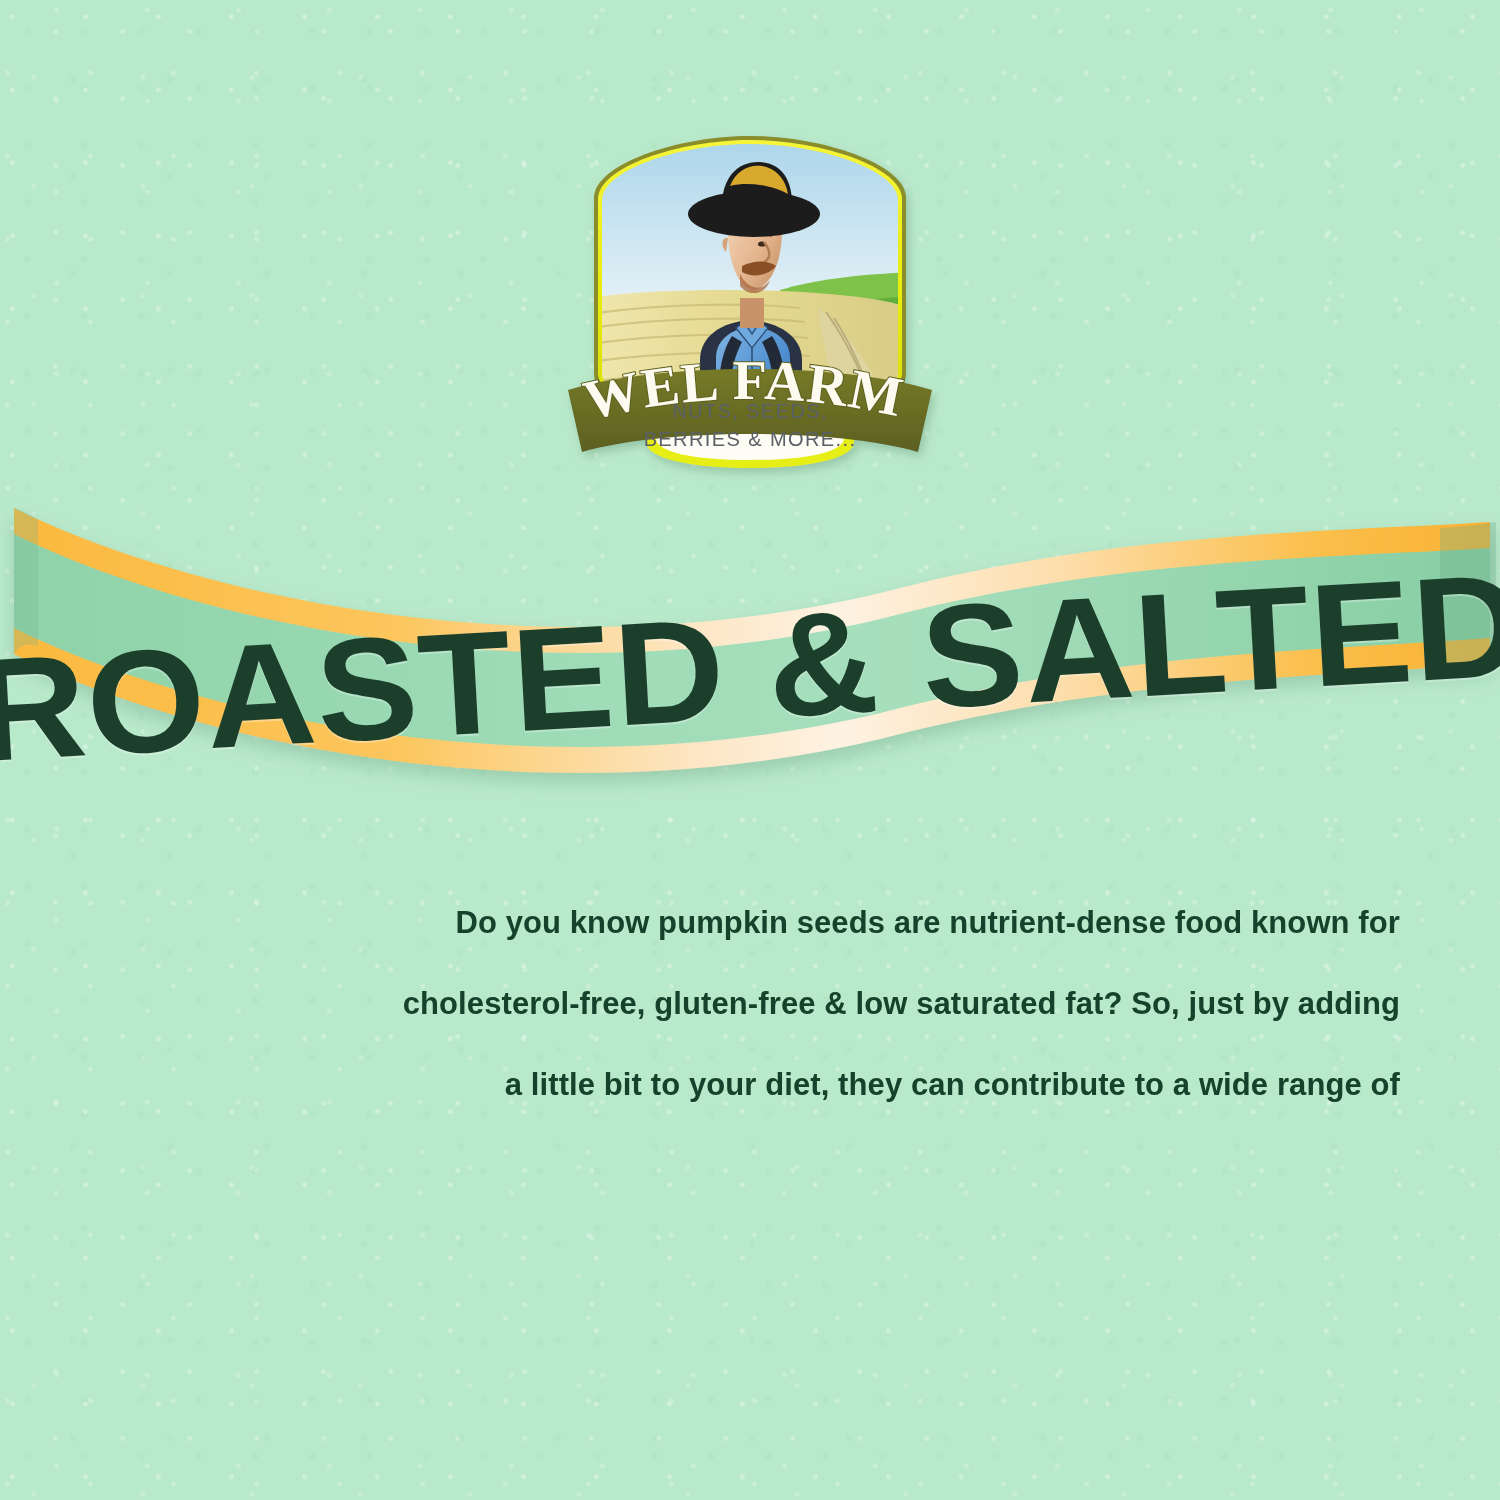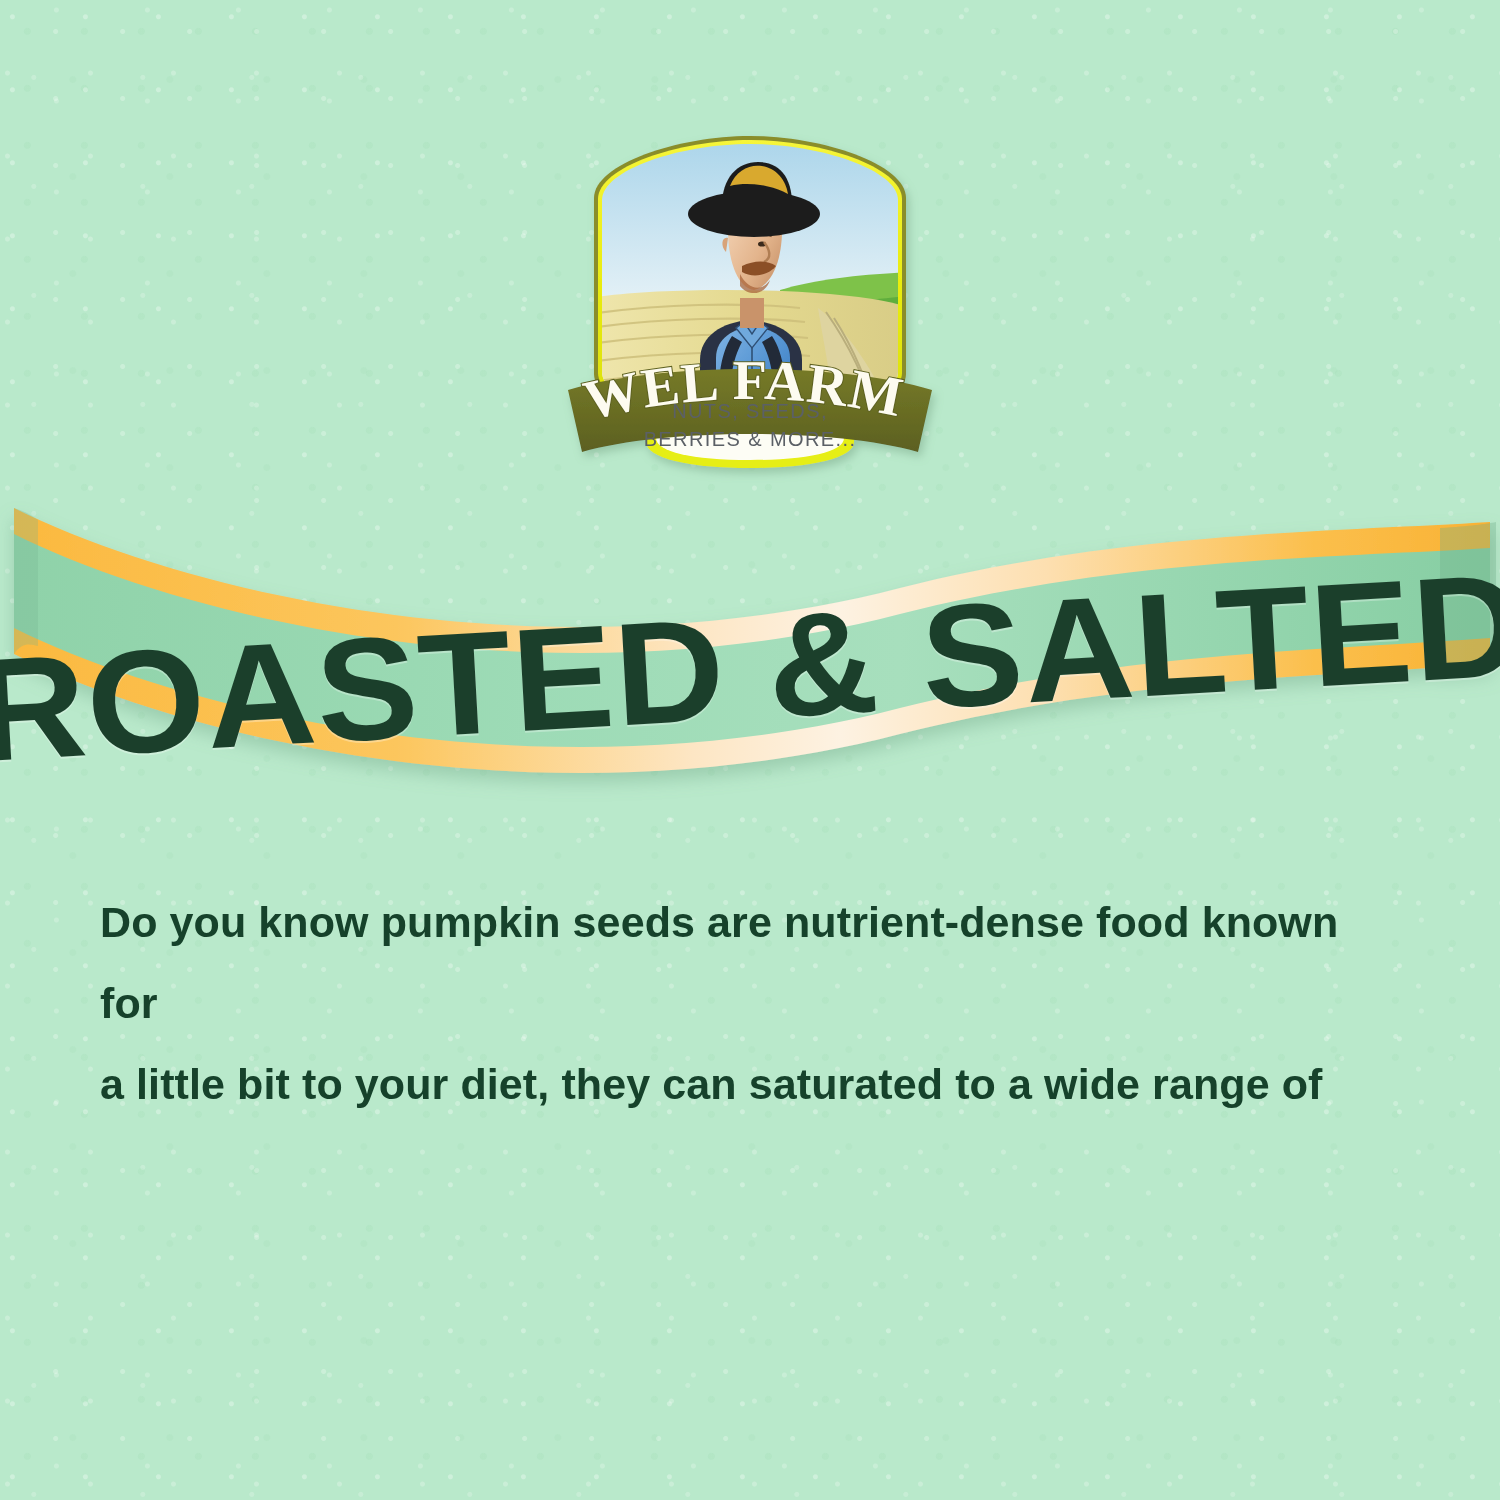--- a/index.html
+++ b/index.html
@@ -91,25 +91,25 @@
     text-shadow: 0 2px 0 rgba(255,255,255,.30);
   }
 
   
   #body-copy {
     position: absolute;
     left: 50%;
     top: 882px;
     transform: translateX(-50%);
     width: 1300px;
-    text-align: left;
+    text-align: right;
     color: #16422b;
     font-family: "Liberation Sans Narrow", "Liberation Sans", sans-serif;
     font-weight: bold;
-    font-size: 43px;
+    font-size: 31px;
     line-height: 81px;
     letter-spacing: .1px;
   }
 </style>
 </head>
 <body>
 
 <div id="bg-texture"></div>
 
 <div id="brand-logo">
@@ -290,14 +290,15 @@
     </g>
   </svg>
 </div>
 
 <div id="banner-headline-wrap">
   <div id="banner-headline">ROASTED &amp; SALTED</div>
 </div>
 
 <div id="body-copy">
   <div>Do you know pumpkin seeds are nutrient-dense food known for</div>
-  <div>a little bit to your diet, they can saturated to a wide range of</div>
+  <div>cholesterol-free, gluten-free &amp; low saturated fat? So, just by adding</div>
+  <div>a little bit to your diet, they can contribute to a wide range of</div>
 </div>
 
 </body></html>

